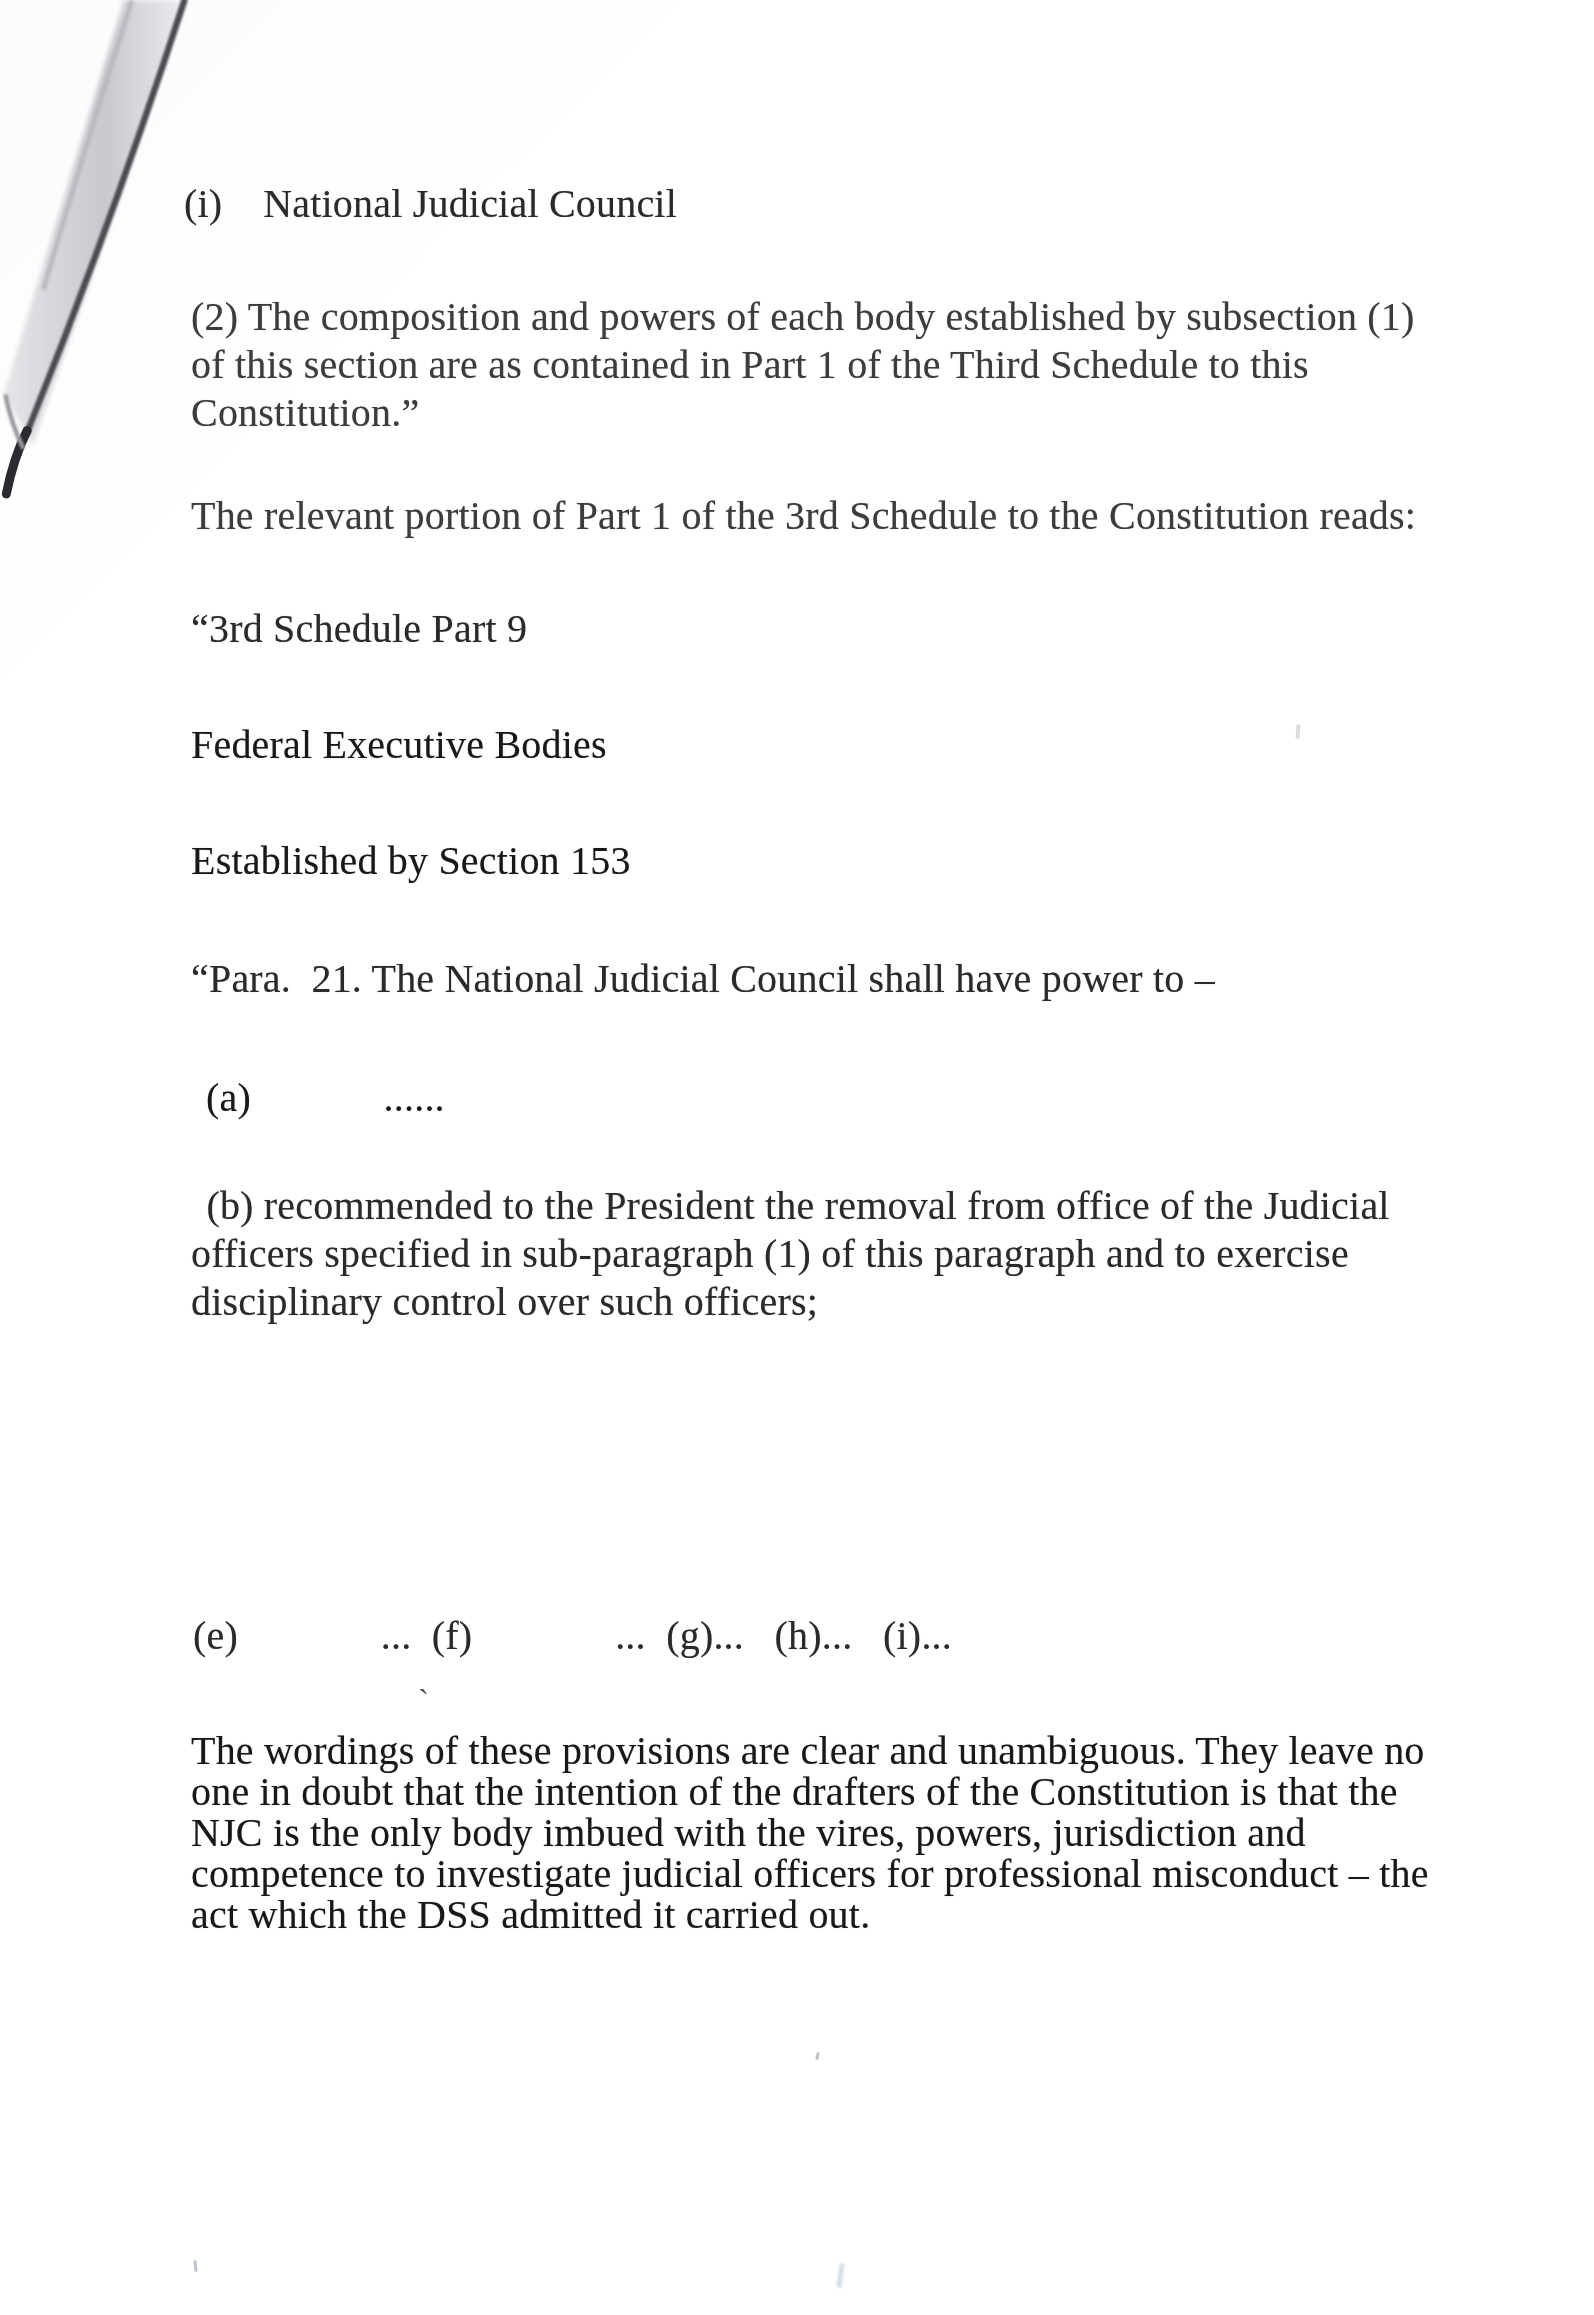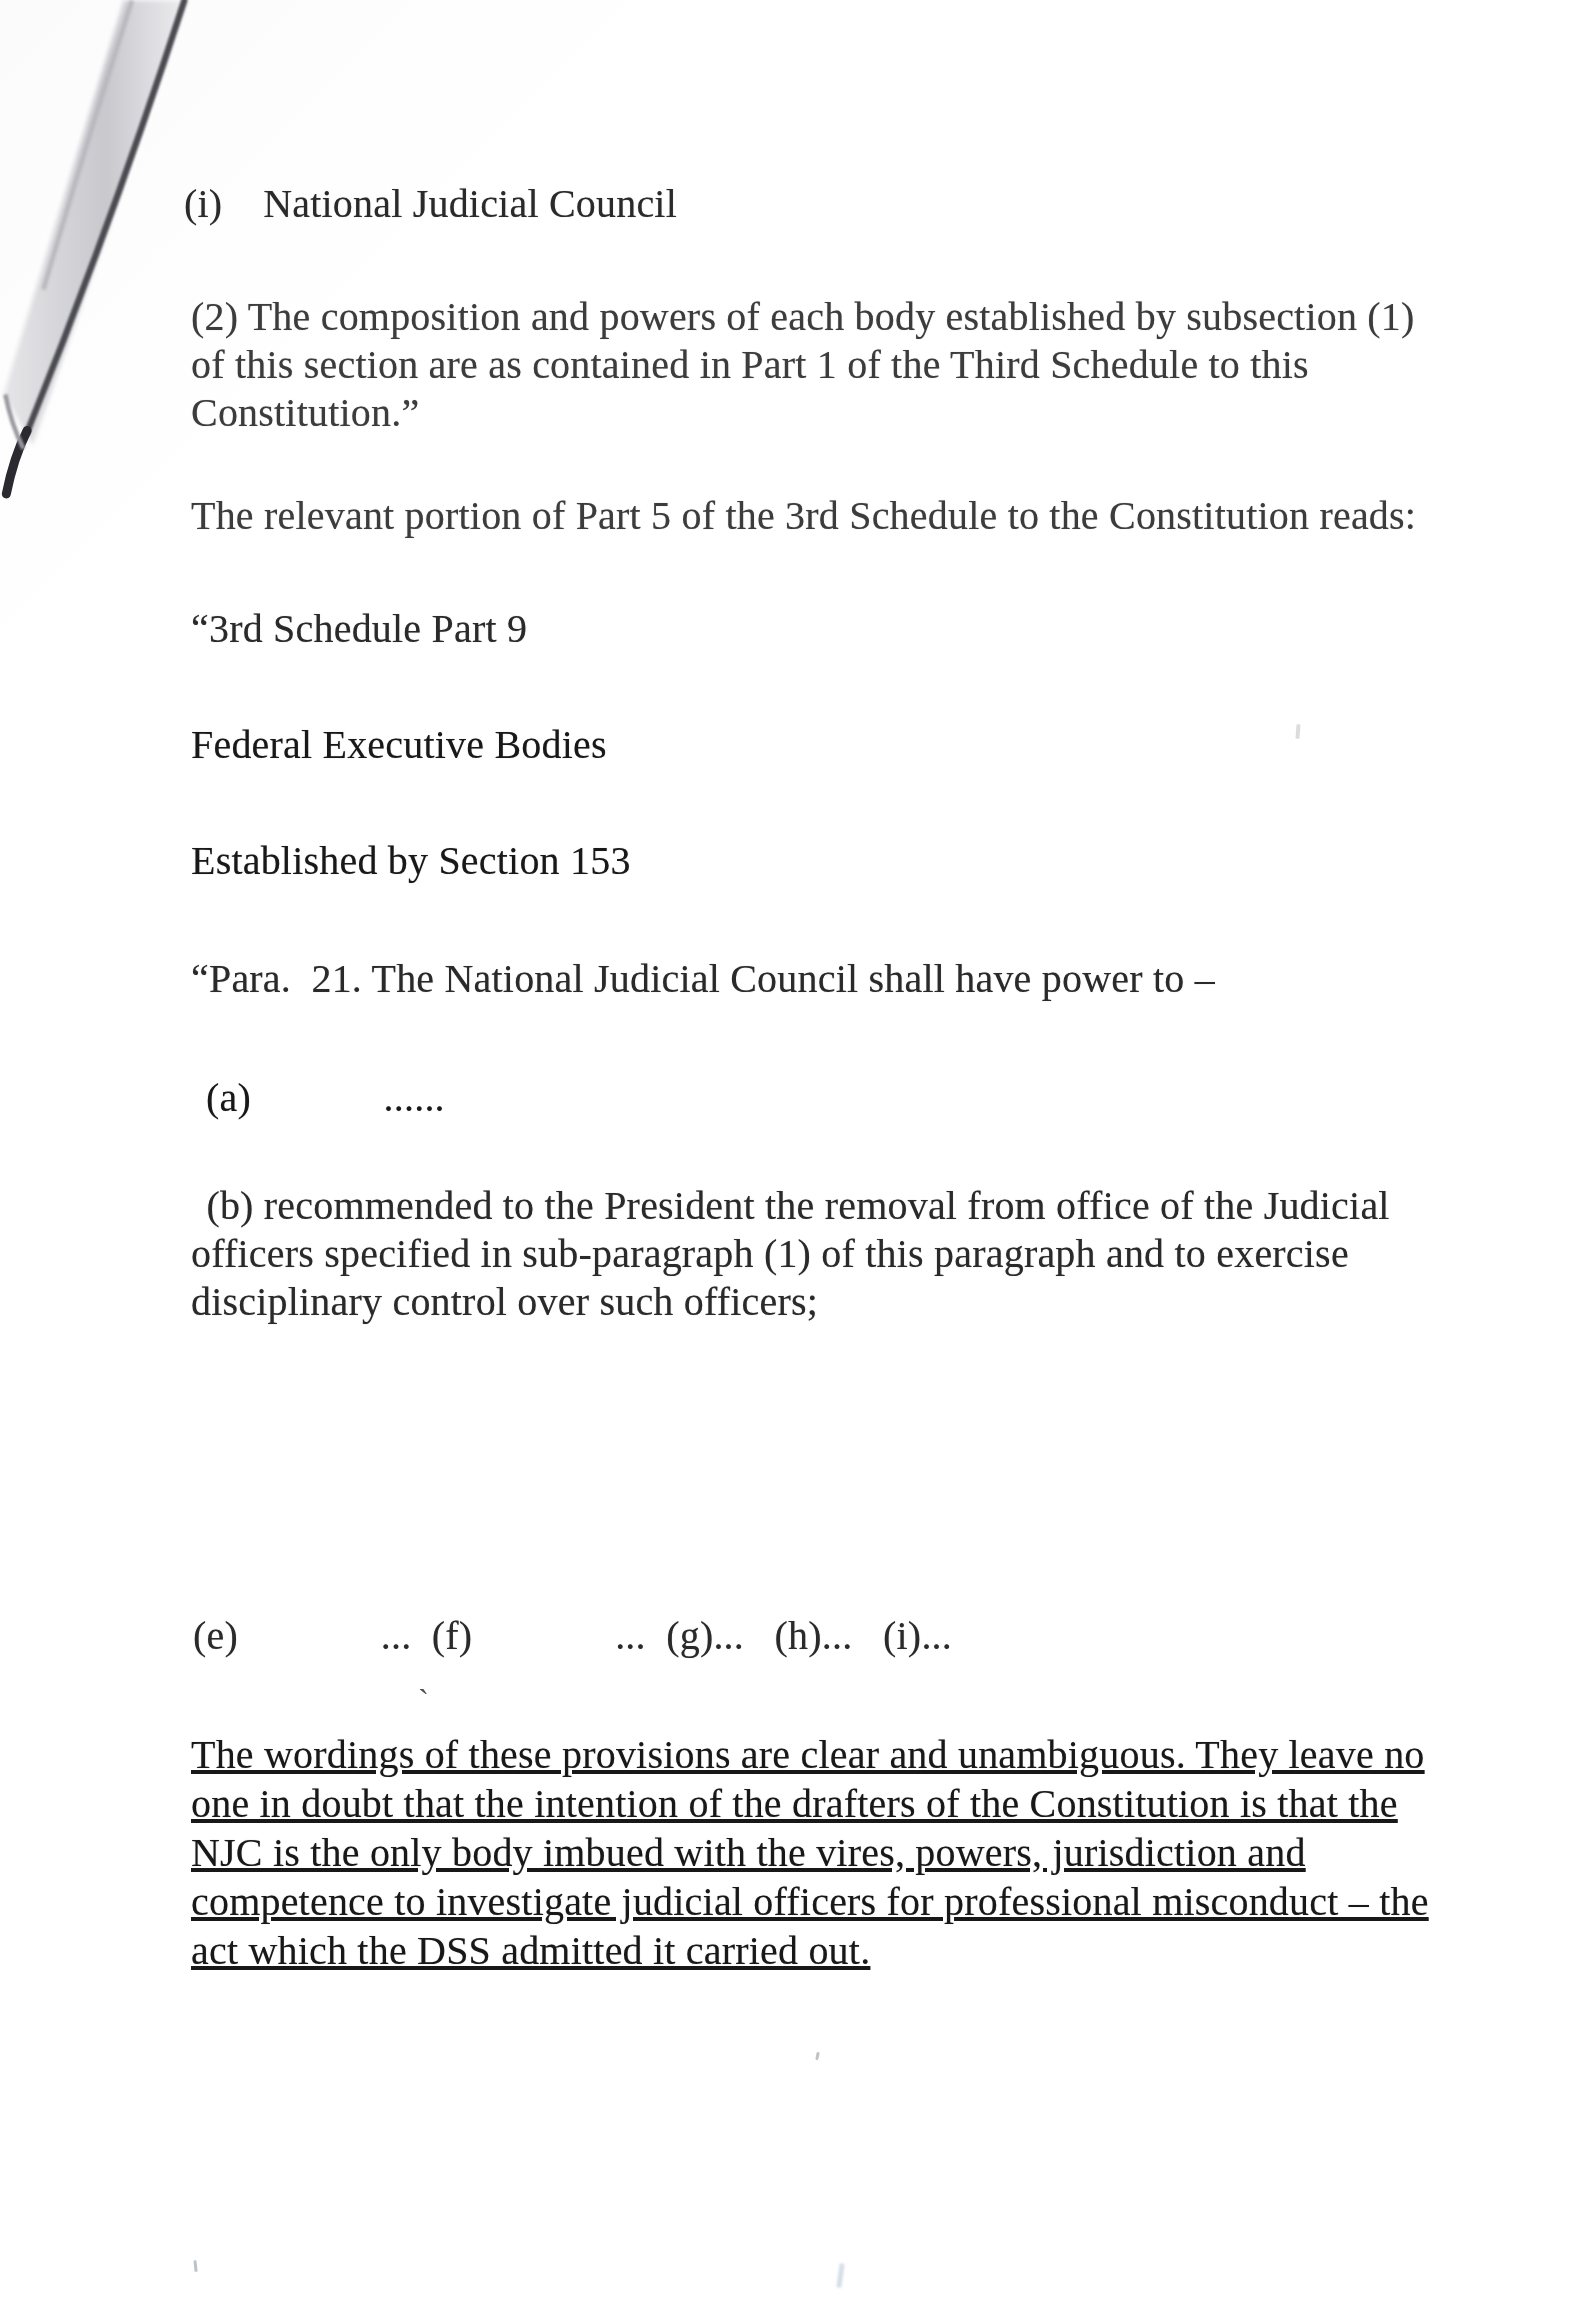--- a/index.html
+++ b/index.html
@@ -35,21 +35,21 @@
   .b-para2   { top: 293px; }
   .b-relevant{ top: 492px; }
   .b-sched   { top: 605px; }
   .b-federal { top: 721px; }
   .b-estab   { top: 837px; }
   .b-para21  { top: 955px; }
   .b-a       { top: 1074px; left: 206px; }
   .b-b       { top: 1182px; text-indent: 15.4px; }
   .b-c       { top: 1395px; }
   .b-e       { top: 1612px; left: 193px; }
-  .b-final   { top: 1730px; line-height: 49px; text-decoration: underline; }
+  .b-final   { top: 1730px; line-height: 41px; }
 
   
   .pen-artifact { position: absolute; top: 0; left: 0; }
 
   
   .blemish { position: absolute; }
   .mark-apostrophe { top: 724px; left: 1296px; width: 3.6px; height: 14.5px;
     background: #dcdcdf; border-radius: 1.8px; transform: rotate(4deg); filter: blur(0.5px); }
   .mark-grave { top: 1684px; left: 418px; font-size: 33px; color: #4f4f4f;
     font-family: "Liberation Serif", serif; filter: blur(0.3px); }
@@ -80,21 +80,21 @@
     <path d="M6,436 Q12,468 26,496" stroke="#9a9aa0" stroke-width="5" fill="none" style="filter: blur(1.2px);"></path>
   </svg>
 
 
   <div class="line med b-i">(i)    National Judicial Council</div>
 
   <div class="line soft b-para2">(2) The composition and powers of each body established by subsection (1)
 of this section are as contained in Part 1 of the Third Schedule to this
 Constitution.”</div>
 
-  <div class="line soft b-relevant">The relevant portion of Part 5 of the 3rd Schedule to the Constitution reads:</div>
+  <div class="line soft b-relevant">The relevant portion of Part 1 of the 3rd Schedule to the Constitution reads:</div>
 
   <div class="line med b-sched">“3rd Schedule Part 9</div>
 
   <div class="line dark b-federal">Federal Executive Bodies</div>
 
   <div class="line dark b-estab">Established by Section 153</div>
 
   <div class="line med b-para21">“Para.  21. The National Judicial Council shall have power to –</div>
 
   <div class="line dark b-a">(a)             ......</div>

